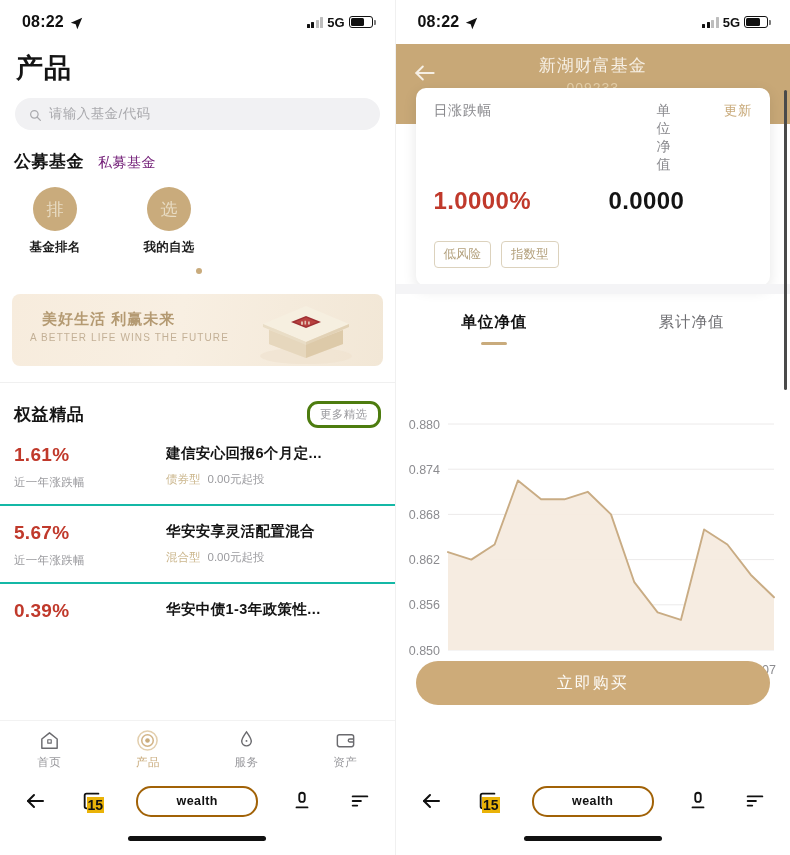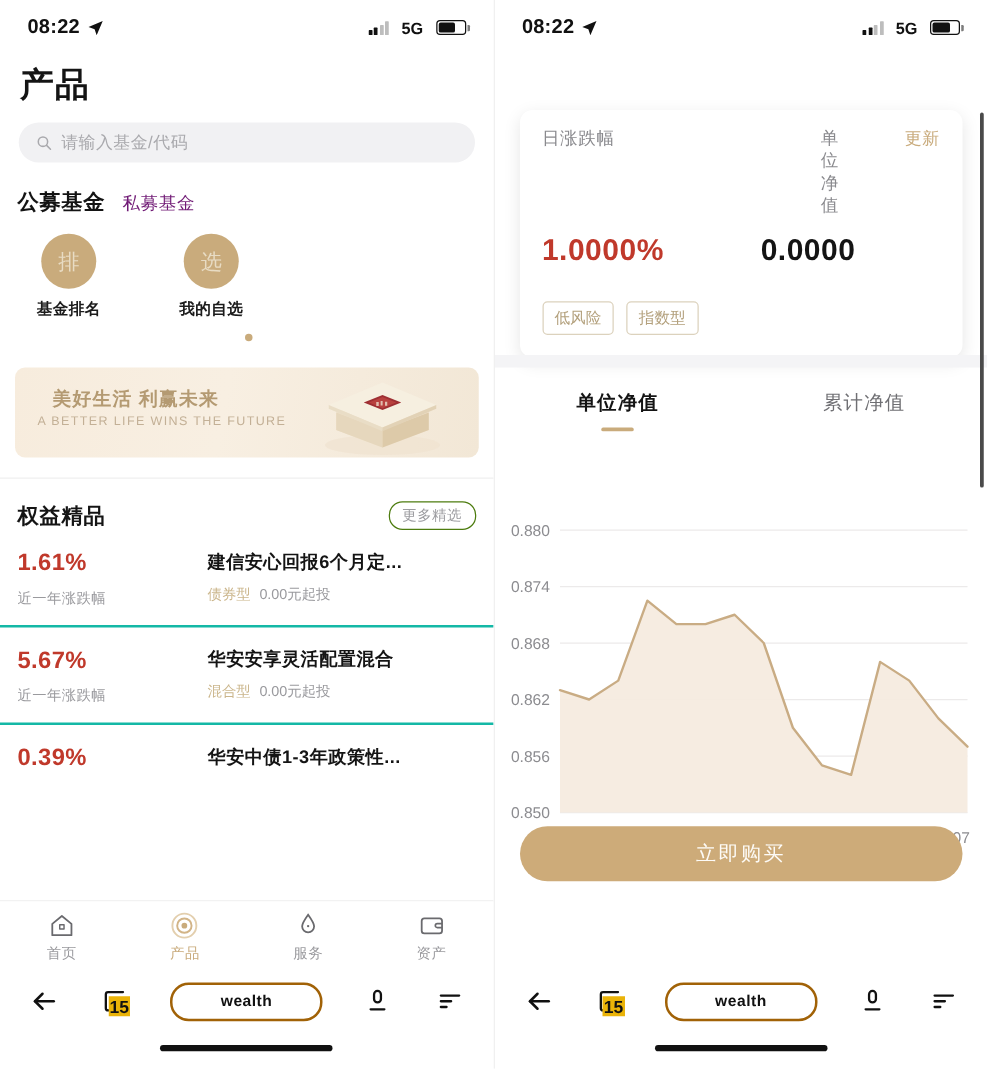--- a/index.html
+++ b/index.html
@@ -10,21 +10,21 @@
   }
   .stage{position:relative;width:790px;height:855px;display:flex;}
   .phone{position:relative;width:395px;height:855px;background:#fff;overflow:hidden;}
   .phone.right{border-left:1px solid #f0f0f0;}
 
   
   .statusbar{height:44px;display:flex;align-items:center;justify-content:space-between;
              padding:0 22px 0 22px;box-sizing:border-box;}
   .sb-time{font-size:16px;font-weight:bold;color:#111;letter-spacing:.2px;display:flex;align-items:center;gap:6px;}
   .loc-arrow{display:inline-block;width:13px;height:13px;}
-  .sb-right{display:flex;align-items:center;gap:10px;}
+  .sb-right{display:flex;align-items:center;gap:4px;}
   .sig{display:flex;align-items:flex-end;gap:1.5px;height:11px;}
   .sig i{display:block;width:3px;background:#111;border-radius:.5px;}
   .sig i:nth-child(1){height:4px;}
   .sig i:nth-child(2){height:6px;background:#111;}
   .sig i:nth-child(3){height:8px;background:#bdbdbd;}
   .sig i:nth-child(4){height:11px;background:#bdbdbd;}
   .sb-net{font-size:13px;font-weight:bold;color:#111;}
   .batt{width:24px;height:12px;border:1.4px solid #111;border-radius:3px;position:relative;box-sizing:border-box;}
   .batt::after{content:"";position:absolute;right:-4px;top:3px;width:2px;height:5px;background:#111;border-radius:0 1px 1px 0;opacity:.55;}
   .batt span{position:absolute;left:1.3px;top:1.3px;bottom:1.3px;width:62%;background:#111;border-radius:1.5px;display:block;}
@@ -52,21 +52,21 @@
   .banner{margin:16px 12px 0 12px;height:72px;border-radius:8px;
           background:linear-gradient(100deg,#f7ecdd 0%,#f8efe2 45%,#f2e7d6 100%);
           position:relative;overflow:hidden;}
   .banner-t1{position:absolute;left:18px;top:16px;font-size:15px;font-weight:bold;color:#b49a72;letter-spacing:1px;margin-left:12px;}
   .banner-t2{position:absolute;left:18px;top:38px;font-size:10px;color:#c3b096;letter-spacing:1.1px;}
   .box-art{position:absolute;right:22px;top:4px;width:110px;height:68px;}
 
   .sec-head{display:flex;align-items:center;justify-content:space-between;
             padding:18px 14px 0 14px;border-top:1px solid #f0f0f0;margin-top:16px;}
   .sec-title{font-size:17px;font-weight:bold;color:#141414;letter-spacing:.6px;}
-  .more-pill{border:1px solid #4d7c0f;border-radius:11px;padding:3px 10px;font-size:11.5px;color:#9b9b9f;letter-spacing:.4px;}
+  .more-pill{border:3px solid #4d7c0f;border-radius:11px;padding:3px 10px;font-size:11.5px;color:#9b9b9f;letter-spacing:.4px;}
 
   .fund-row{display:flex;align-items:flex-start;padding:16px 14px 14px 14px;border-bottom:2px solid #14b8a6;}
   .fund-left{width:152px;flex:0 0 auto;}
   .fund-pct{font-size:19px;font-weight:bold;color:#c0392b;letter-spacing:.3px;}
   .fund-sub{font-size:11.5px;color:#9a9a9e;margin-top:9px;letter-spacing:.3px;}
   .fund-right{flex:1;min-width:0;}
   .fund-name{font-size:14.5px;font-weight:bold;color:#141414;letter-spacing:.4px;
              white-space:nowrap;overflow:hidden;text-overflow:ellipsis;}
   .fund-meta{margin-top:9px;font-size:11.5px;color:#9a9a9e;display:flex;gap:7px;}
   .fund-type{color:#cbb68c;}
@@ -343,20 +343,30 @@
             <i></i>
             <i></i>
           </span>
         <span class="sb-net">5G</span>
         <span class="batt">
             <span></span>
           </span>
       </div>
     </div>
 
+    <div class="goldhead">
+      <div class="gh-back">
+        <svg viewBox="0 0 24 24" width="26" height="26" fill="none" stroke="#f6efe4" stroke-width="1.8" stroke-linecap="round" stroke-linejoin="round">
+          <path d="M20 12H4"></path>
+            <path d="M10 6l-6 6 6 6"></path>
+        </svg>
+      </div>
+      <div class="gh-title">新湖财富基金</div>
+      <div class="gh-code">009233</div>
+    </div>
 
     <div class="fcard">
       <div class="fc-head">
         <span class="fc-h1">日涨跌幅</span>
         <span class="fc-h2">单位净值</span>
         <span class="fc-h3">更新</span>
       </div>
       <div class="fc-vals">
         <span class="fc-v1">1.0000%</span>
         <span class="fc-v2">0.0000</span>

